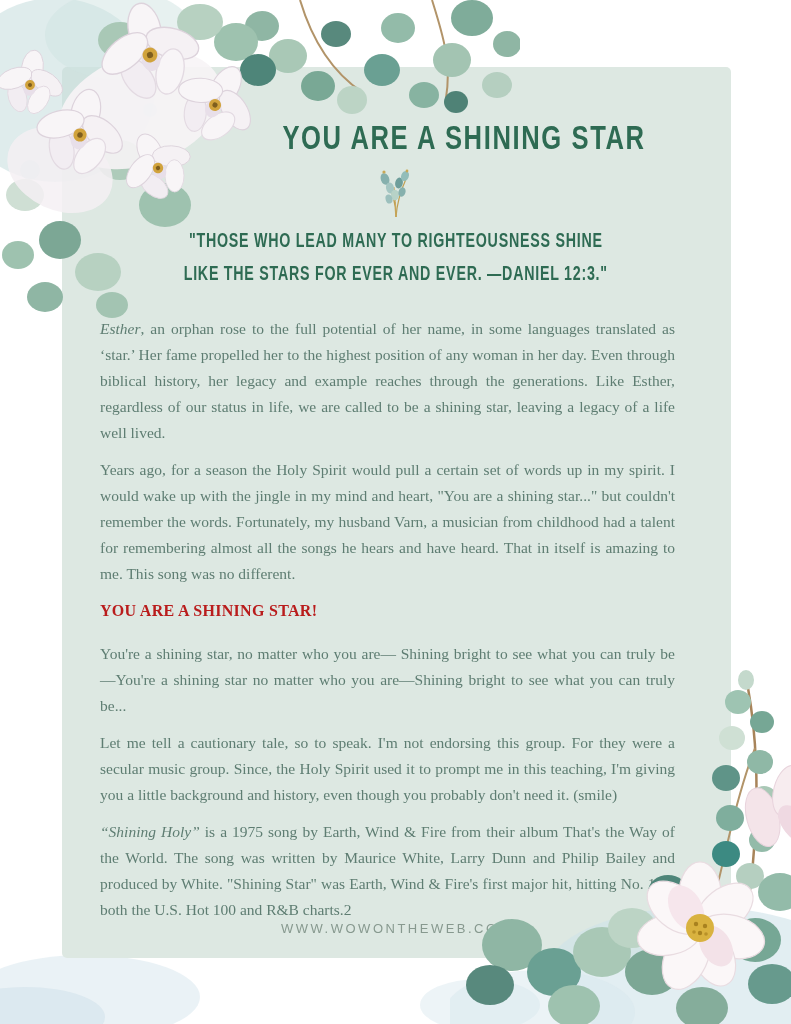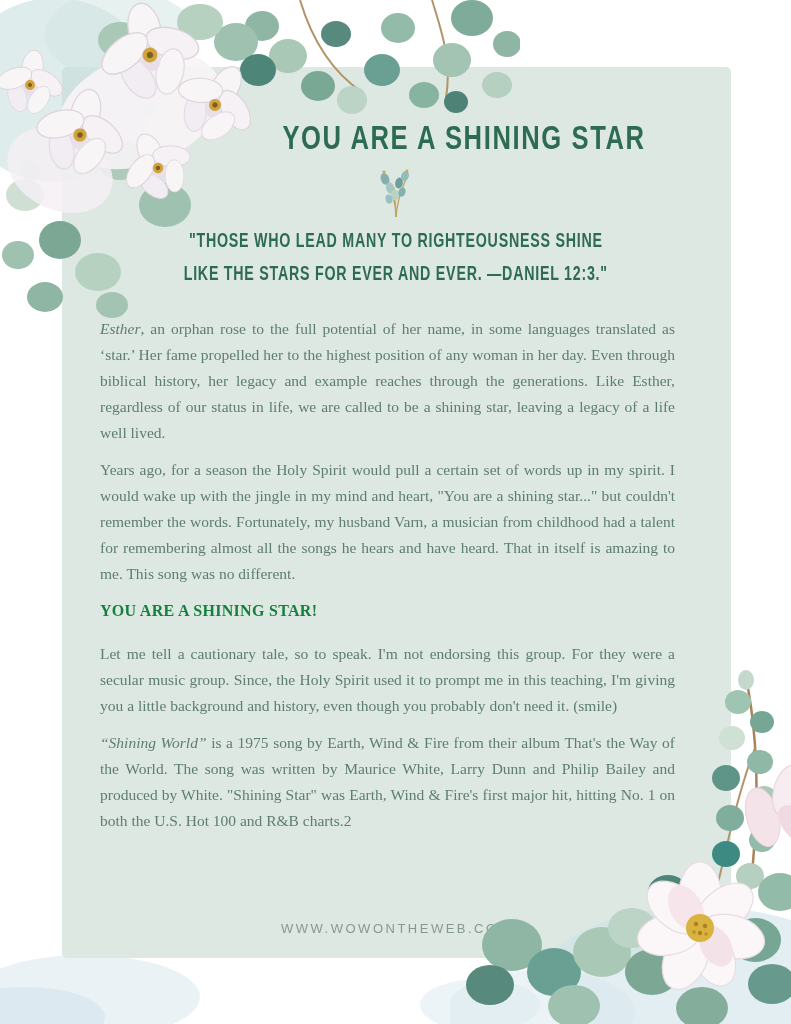--- a/index.html
+++ b/index.html
@@ -13,21 +13,21 @@
          font-size:32px;line-height:40px;letter-spacing:2px;}
   .title .tx{display:inline-block;transform:scale(0.80,1.06);transform-origin:center;white-space:nowrap;}
   .sprig-wrap{text-align:center;margin:9px 0 6px 0;height:52px;}
   .quote{margin:4px 0 26px 0;text-align:center;color:#2e6b53;
          font-family:"Liberation Sans", sans-serif;font-weight:700;
          font-size:19px;line-height:33px;letter-spacing:1px;}
   .quote .tx{display:inline-block;transform:scale(0.75,1.06);transform-origin:center;white-space:nowrap;}
   .body-p{margin:0 16px 11px 0;color:#5e7d72;font-size:15.5px;line-height:26px;
           text-align:justify;}
   .body-p .lead{font-style:italic;}
-  .section-h{margin:7px 0 17px 0;color:#15803d;font-size:16px;line-height:26px;
+  .section-h{margin:7px 0 17px 0;color:#b91c1c;font-size:16px;line-height:26px;
              font-weight:700;letter-spacing:0.3px;}
   .footer-url{position:absolute;left:0;right:0;bottom:22px;text-align:center;
               color:#87998f;font-family:"Liberation Sans", sans-serif;
               font-size:13px;letter-spacing:2.5px;}
   .deco{position:absolute;pointer-events:none;}
   .deco.tl{left:0;top:0;z-index:2;}
   .deco.br{left:450px;top:640px;z-index:2;}
   .deco.bl{left:0;top:935px;z-index:0;}
 </style>
 </head>
@@ -61,24 +61,25 @@
         <span class="tx">"THOSE WHO LEAD MANY TO RIGHTEOUSNESS SHINE</span><br>
         <span class="tx">LIKE THE STARS FOR EVER AND EVER. —DANIEL 12:3."</span>
       </div>
 
       <p class="body-p"><span class="lead">Esther</span><span>, an orphan rose to the full potential of her name, in some languages translated as ‘star.’ Her fame propelled her to the highest position of any woman in her day. Even through biblical history, her legacy and example reaches through the generations. Like Esther, regardless of our status in life, we are called to be a shining star, leaving a legacy of a life well lived.</span></p>
 
       <p class="body-p"><span class="lead"></span><span>Years ago, for a season the Holy Spirit would pull a certain set of words up in my spirit. I would wake up with the jingle in my mind and heart, "You are a shining star..." but couldn't remember the words. Fortunately, my husband Varn, a musician from childhood had a talent for remembering almost all the songs he hears and have heard. That in itself is amazing to me. This song was no different.</span></p>
 
       <h2 class="section-h">YOU ARE A SHINING STAR!</h2>
 
+      <p class="body-p"><span class="lead"></span><span>You're a shining star, no matter who you are— Shining bright to see what you can truly be —You're a shining star no matter who you are—Shining bright to see what you can truly be...</span></p>
 
       <p class="body-p"><span class="lead"></span><span>Let me tell a cautionary tale, so to speak. I'm not endorsing this group. For they were a secular music group. Since, the Holy Spirit used it to prompt me in this teaching, I'm giving you a little background and history, even though you probably don't need it. (smile)</span></p>
 
-      <p class="body-p"><span class="lead">“Shining World”</span><span> is a 1975 song by Earth, Wind &amp; Fire from their album That's the Way of the World. The song was written by Maurice White, Larry Dunn and Philip Bailey and produced by White. "Shining Star" was Earth, Wind &amp; Fire's first major hit, hitting No. 1 on both the U.S. Hot 100 and R&amp;B charts.2</span></p>
+      <p class="body-p"><span class="lead">“Shining Holy”</span><span> is a 1975 song by Earth, Wind &amp; Fire from their album That's the Way of the World. The song was written by Maurice White, Larry Dunn and Philip Bailey and produced by White. "Shining Star" was Earth, Wind &amp; Fire's first major hit, hitting No. 1 on both the U.S. Hot 100 and R&amp;B charts.2</span></p>
 
     </div>
     <div class="footer-url">WWW.WOWONTHEWEB.COM</div>
   </div>
 
   <svg class="deco bl" width="560" height="89" viewBox="0 0 560 89">
     <ellipse cx="85" cy="62" rx="115" ry="42" fill="#d8e7ee" opacity="0.55"></ellipse>
     <ellipse cx="25" cy="82" rx="80" ry="30" fill="#cde0ea" opacity="0.5"></ellipse>
     <ellipse cx="480" cy="70" rx="60" ry="26" fill="#d8e7ee" opacity="0.45"></ellipse>
   </svg>

